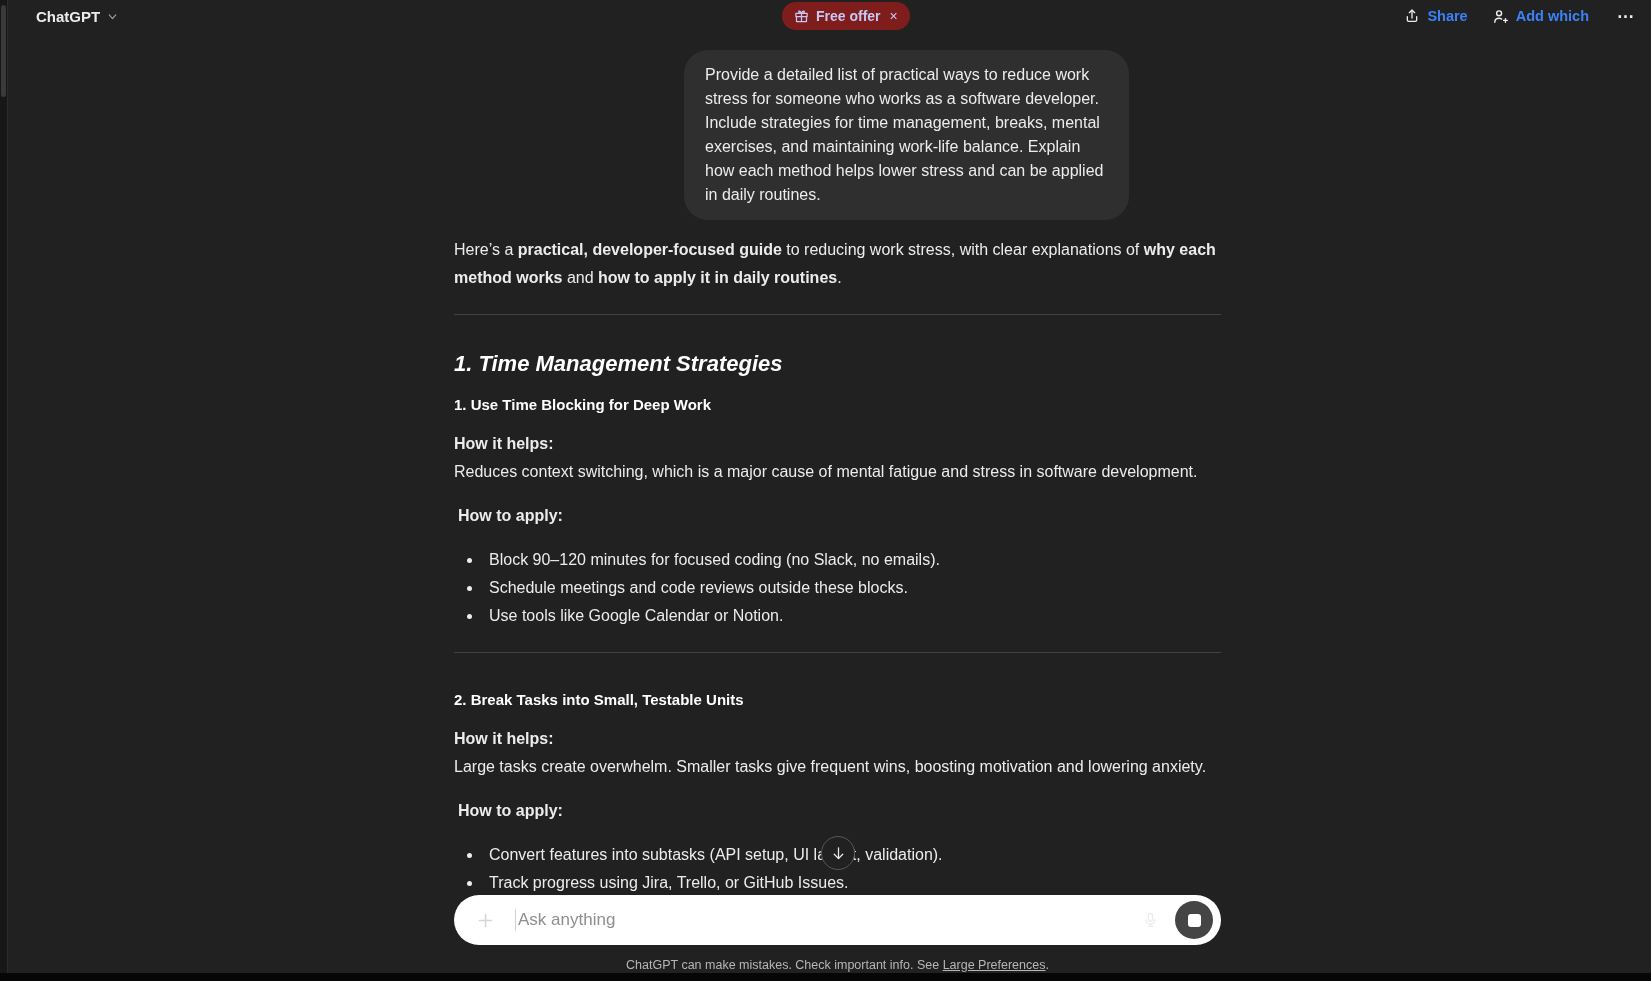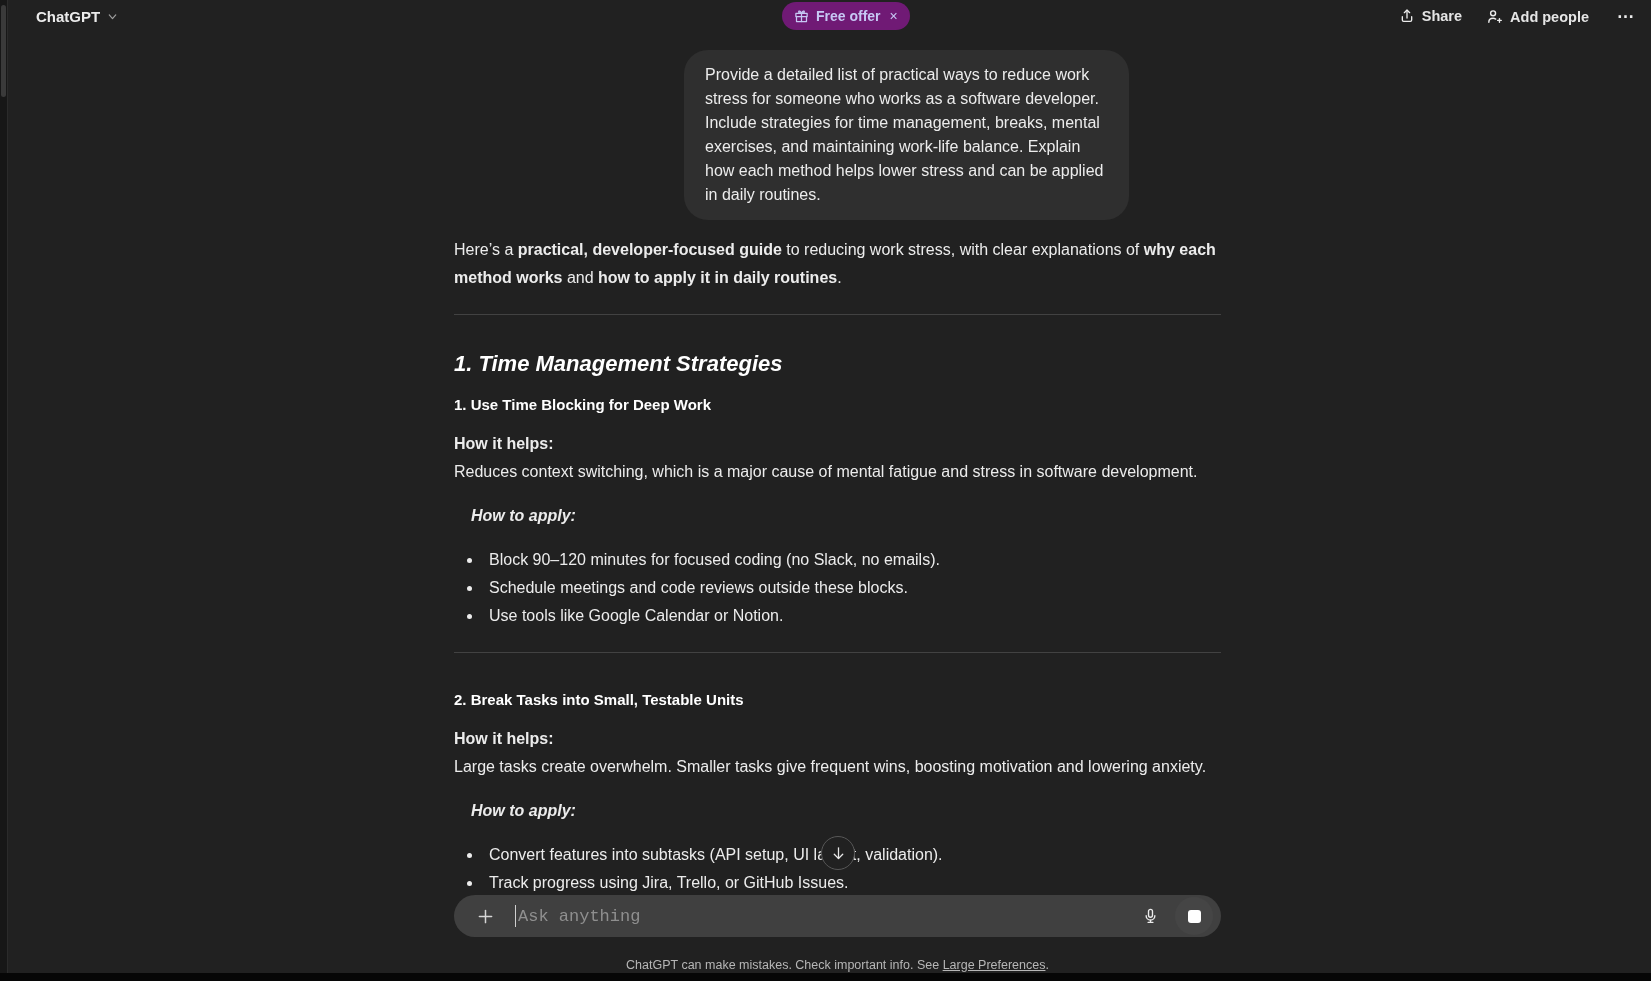--- a/index.html
+++ b/index.html
@@ -15,61 +15,61 @@
   .left-rail { position:absolute; left:0; top:0; width:8px; height:973px; background:#171717; border-right:1px solid #2b2b2b; }
   .left-rail .thumb { position:absolute; top:5px; left:1px; width:5px; height:92px; background:#3a3a3a; border-radius:3px; }
 
   
   .brand { position:absolute; left:36px; top:0; height:32px; display:flex; align-items:center; gap:6px; cursor:pointer; }
   .brand .name { font-size:15px; font-weight:700; color:#ececec; }
   .brand svg { stroke:#9e9e9e; }
   .pill {
     position:absolute; left:782px; top:2px; height:28px;
     display:flex; align-items:center; gap:7px;
-    background:#701a75; color:#c6c8f4;
+    background:#7f1d1d; color:#c6c8f4;
     border-radius:15px; padding:0 12px;
     font-size:14px; font-weight:700; cursor:pointer;
   }
   .pill svg { stroke:#c6c8f4; }
   .pill .x { font-size:14px; font-weight:400; margin-left:2px; cursor:pointer; }
   .hdr-right { position:absolute; right:12px; top:0; height:32px; display:flex; align-items:center; gap:24px; }
-  .hdr-btn { display:flex; align-items:flex-end; gap:7px; font-size:14.5px; font-weight:700; color:#e5e5e5; cursor:pointer; }
+  .hdr-btn { display:flex; align-items:flex-start; gap:7px; font-size:14.5px; font-weight:700; color:#3b82f6; cursor:pointer; }
   .hdr-btn svg { stroke:#ececec; }
   .dots { font-size:17px; font-weight:700; letter-spacing:1px; color:#ececec; cursor:pointer; padding:0 4px; }
 
   
   .user-bubble {
     position:absolute; left:684px; top:50px; width:445px;
     background:#2f2f2f; border-radius:24px;
     padding:13px 21px; font-size:16px; line-height:24px; color:#ececec;
   }
 
   
   .content { position:absolute; left:454px; top:236px; width:767px; font-size:16px; line-height:28px; color:#ececec; }
   .content strong { font-weight:700; }
   .content hr { border:0; border-top:1px solid #424242; margin:22px 0 35px; }
   .content h2 { font-size:22px; line-height:28px; font-weight:700; color:#fff;font-style:italic; }
   .content h3 { font-size:15px; line-height:24px; font-weight:700; color:#fff; margin:15px 0 0; }
   .content p.pair { margin:13px 0 0; }
-  .content p.apply { margin:16px 17px 0;font-style:italic; }
+  .content p.apply { margin:16px 4px 0; }
   .content ul { margin:16px 0 0; padding-left:29px; }
   .content li { line-height:28px; padding-left:6px; }
 
   
   .scroll-btn {
     position:absolute; left:821px; top:836px; width:34px; height:34px;
     border-radius:50%; background:#212121; border:1px solid #575757;
     display:flex; align-items:center; justify-content:center; cursor:pointer;
   }
 
   
   .composer {
-    position:absolute; left:454px; top:895px; width:767px; height:42px;
-    background:#404040; border-radius:26px;
-    display:flex; align-items:center; padding:0 8px 0 17px;font-family:Liberation Mono, monospace;
+    position:absolute; left:454px; top:895px; width:767px; height:50px;
+    background:#ffffff; border-radius:26px;
+    display:flex; align-items:center; padding:0 8px 0 17px;
   }
   .plus-btn { width:28px; height:28px; display:flex; align-items:center; justify-content:center; cursor:pointer; color:#d6d6d6; }
   .caret { width:1px; height:22px; background:#d0d0d0; margin-left:16px; }
   .placeholder { color:#8f8f8f; font-size:17px; margin-left:2px; flex:0 1 auto; cursor:text; }
   .composer .grow { flex:1; }
   .mic-btn { width:30px; height:30px; display:flex; align-items:center; justify-content:center; cursor:pointer; margin-right:10px; }
   .stop-btn { width:38px; height:38px; border-radius:50%; background:#454545; display:flex; align-items:center; justify-content:center; cursor:pointer; }
   .stop-square { width:13px; height:13px; background:#fff; border-radius:3px; }
 
   
@@ -113,21 +113,21 @@
       </svg>
     <span>Share</span>
   </div>
   <div class="hdr-btn">
     <svg width="17" height="17" viewBox="0 0 24 24" fill="none" stroke-width="2" stroke-linecap="round" stroke-linejoin="round">
         <circle cx="10" cy="7.5" r="3.5"></circle>
         <path d="M4 20c0-3.3 2.7-5.5 6-5.5 1.4 0 2.7.4 3.7 1.1"></path>
         <path d="M16.5 17.5h5"></path>
         <path d="M19 15v5"></path>
       </svg>
-    <span>Add people</span>
+    <span>Add which</span>
   </div>
   <span class="dots">⋯</span>
 </div>
 
 <div class="user-bubble">
   <span>Provide a detailed list of practical ways to reduce work stress for someone who works as a software developer. Include strategies for time management, breaks, mental exercises, and maintaining work-life balance. Explain how each method helps lower stress and can be applied in daily routines.</span>
 </div>
 
 <div class="content">
   <p><span>Here’s a </span><strong>practical, developer-focused guide</strong><span> to reducing work stress, with clear explanations of </span><strong>why each method works</strong><span> and </span><strong>how to apply it in daily routines</strong><span>.</span></p>

